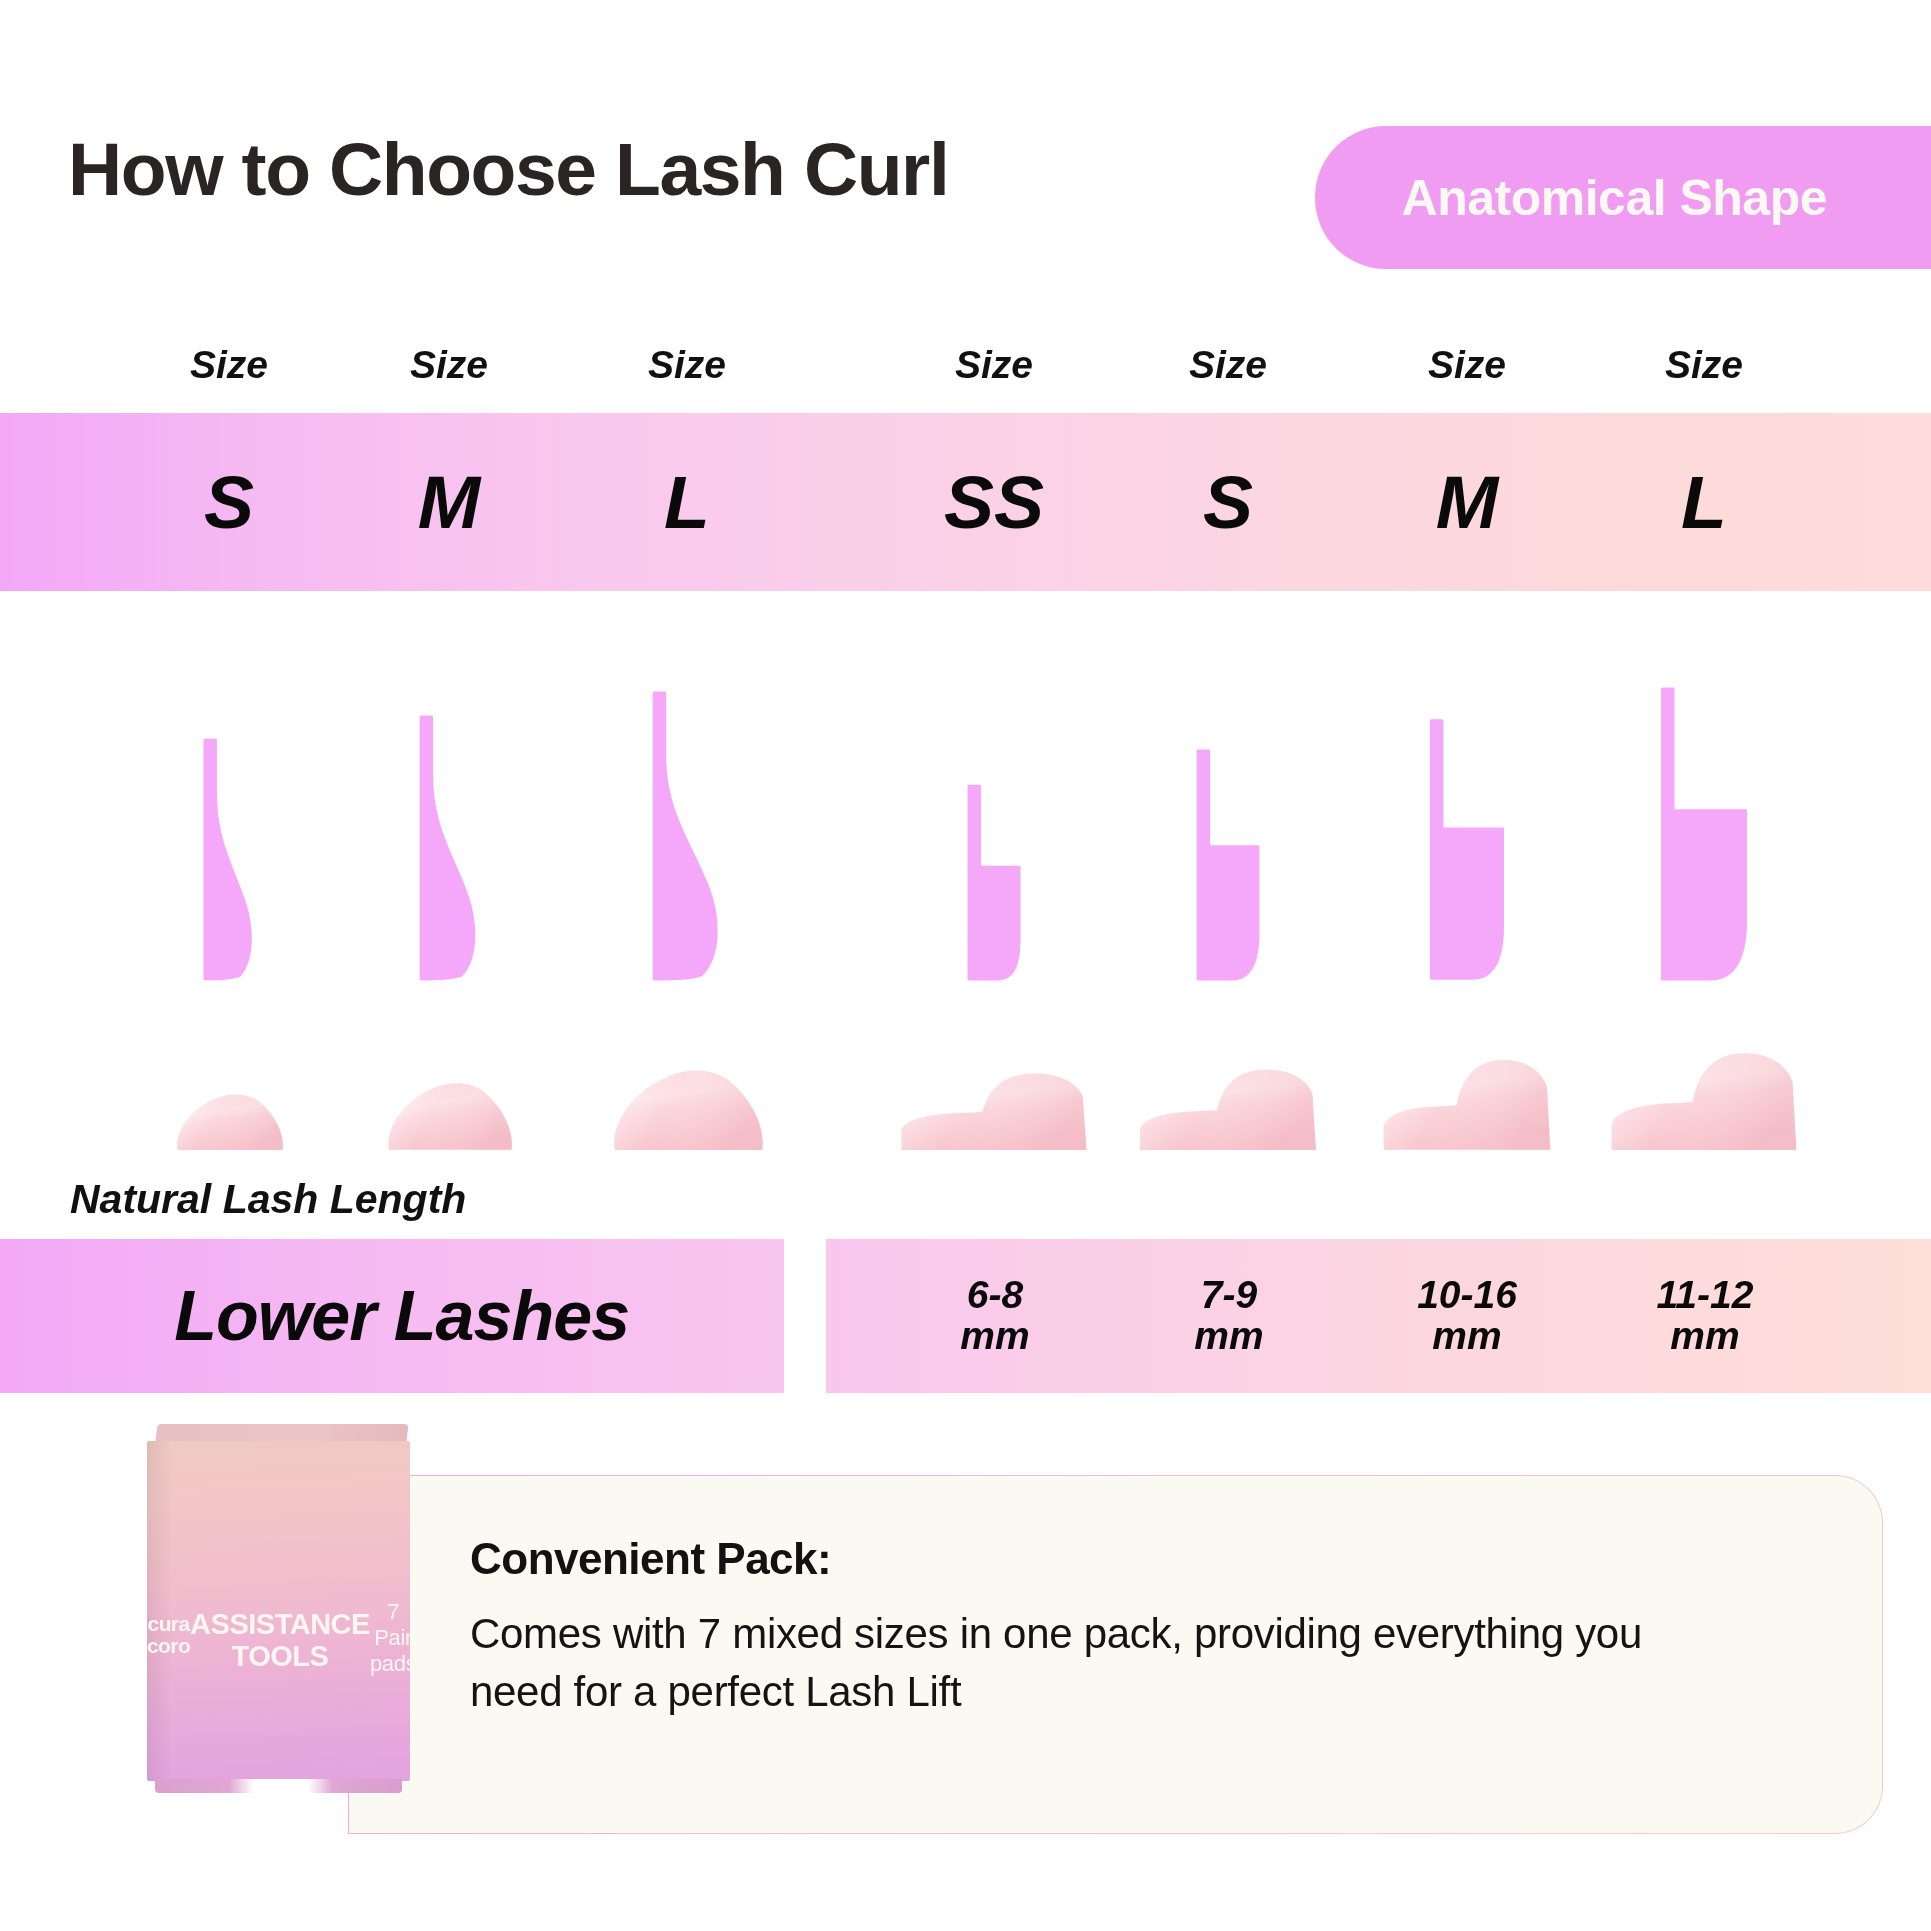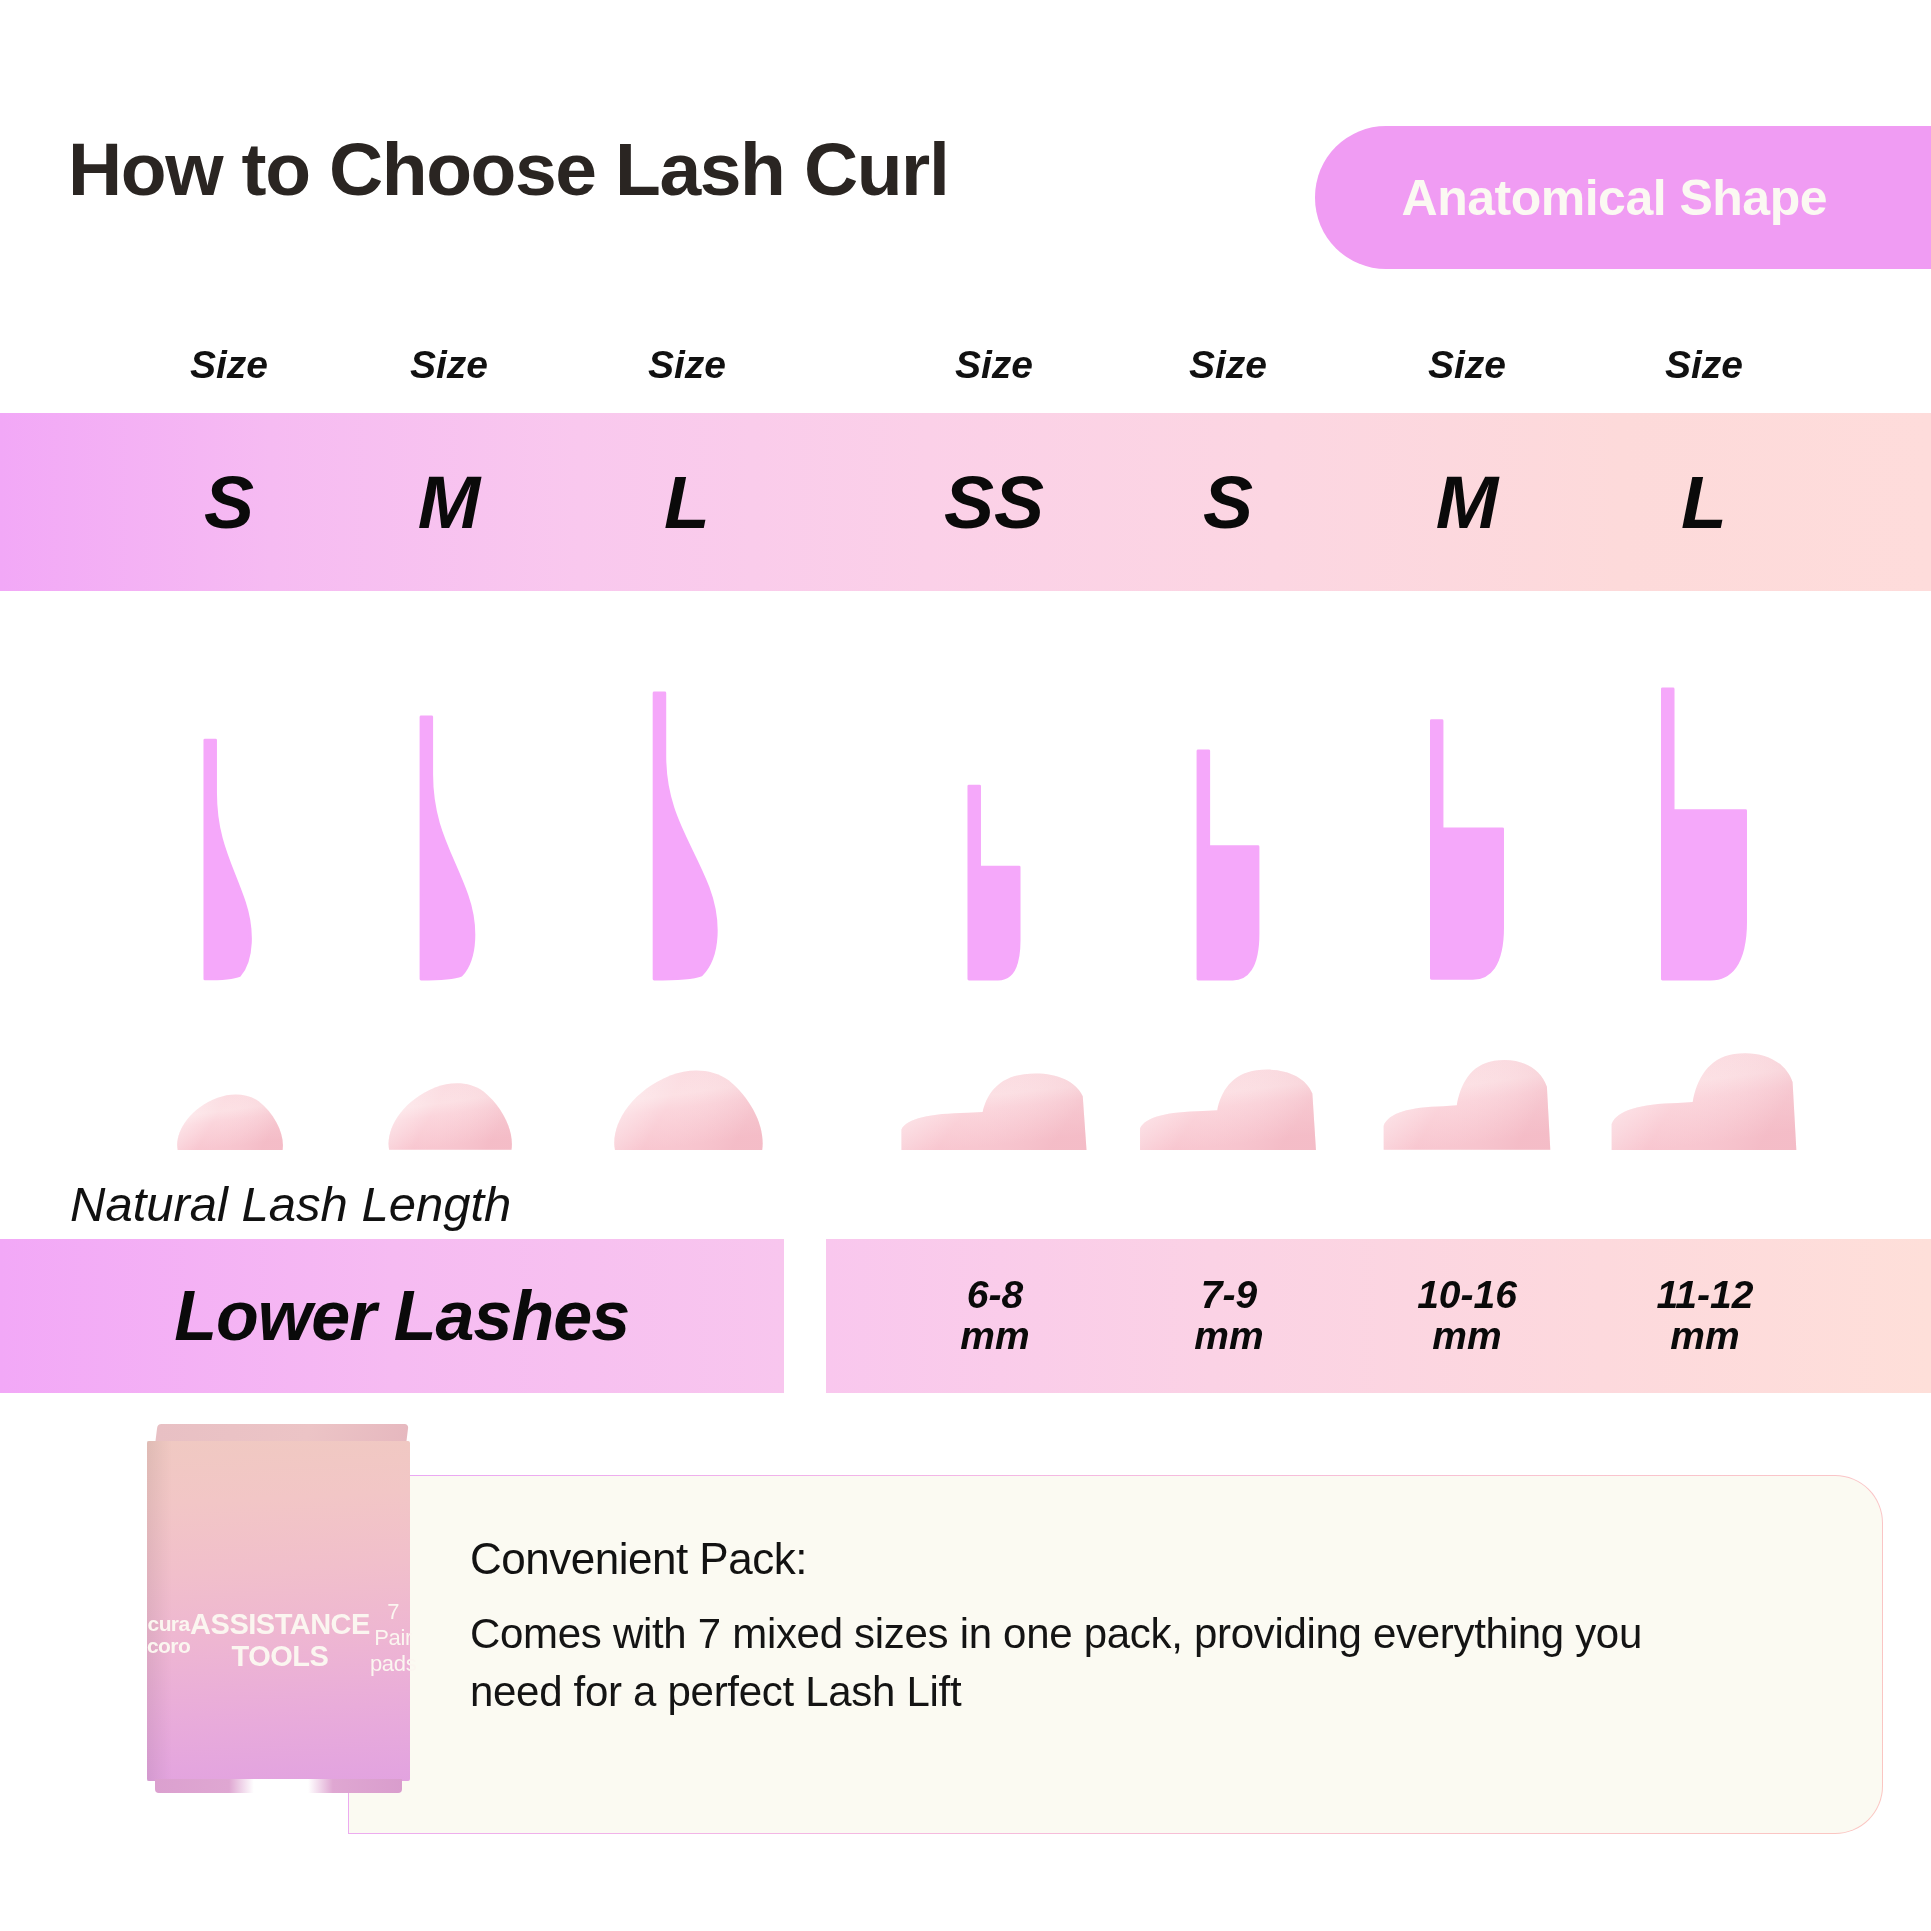--- a/index.html
+++ b/index.html
@@ -74,21 +74,21 @@
   .pads-row {
     position:absolute; left:0; top:1019px; width:1931px; height:135px;
   }
   .pad-cell {
     position:absolute; bottom:0; transform:translateX(-50%);
   }
 
   
   .nll-label {
     position:absolute; left:70px; top:1176px;
-    font-size:49px; font-weight:normal; font-style:italic;
+    font-size:41px; font-weight:bold; font-style:italic;
     color:#111; white-space:nowrap;
   }
 
   
   .lower-bar {
     position:absolute; left:0; top:1239px; width:784px; height:154px;
     background:linear-gradient(90deg, #f2a8f7 0%, #f6bbf2 50%, #f8c6ee 100%);
     display:flex; align-items:center; justify-content:center;
   }
   .lower-bar-label {
@@ -123,21 +123,21 @@
     border-radius:0 48px 48px 0;
     background-image:linear-gradient(#fbfaf2,#fbfaf2),
                      linear-gradient(120deg,#e9a6f5 0%, #f3b6e6 35%, #f9c3cf 70%, #fbc6c1 100%);
     background-origin:border-box;
     background-clip:padding-box, border-box;
   }
   .callout-inner {
     position:absolute; left:121px; top:58px; width:1255px;
   }
   .callout-title {
-    font-size:44px; font-weight:normal; color:#121212;
+    font-size:44px; font-weight:bold; color:#121212;
     margin-bottom:21px; letter-spacing:-0.5px;
   }
   .callout-body {
     font-size:42px; color:#141414; line-height:1.38;
     letter-spacing:-0.3px;
   }
 
   .box {
     position:absolute; left:147px; top:1424px;
     width:263px; height:377px;

